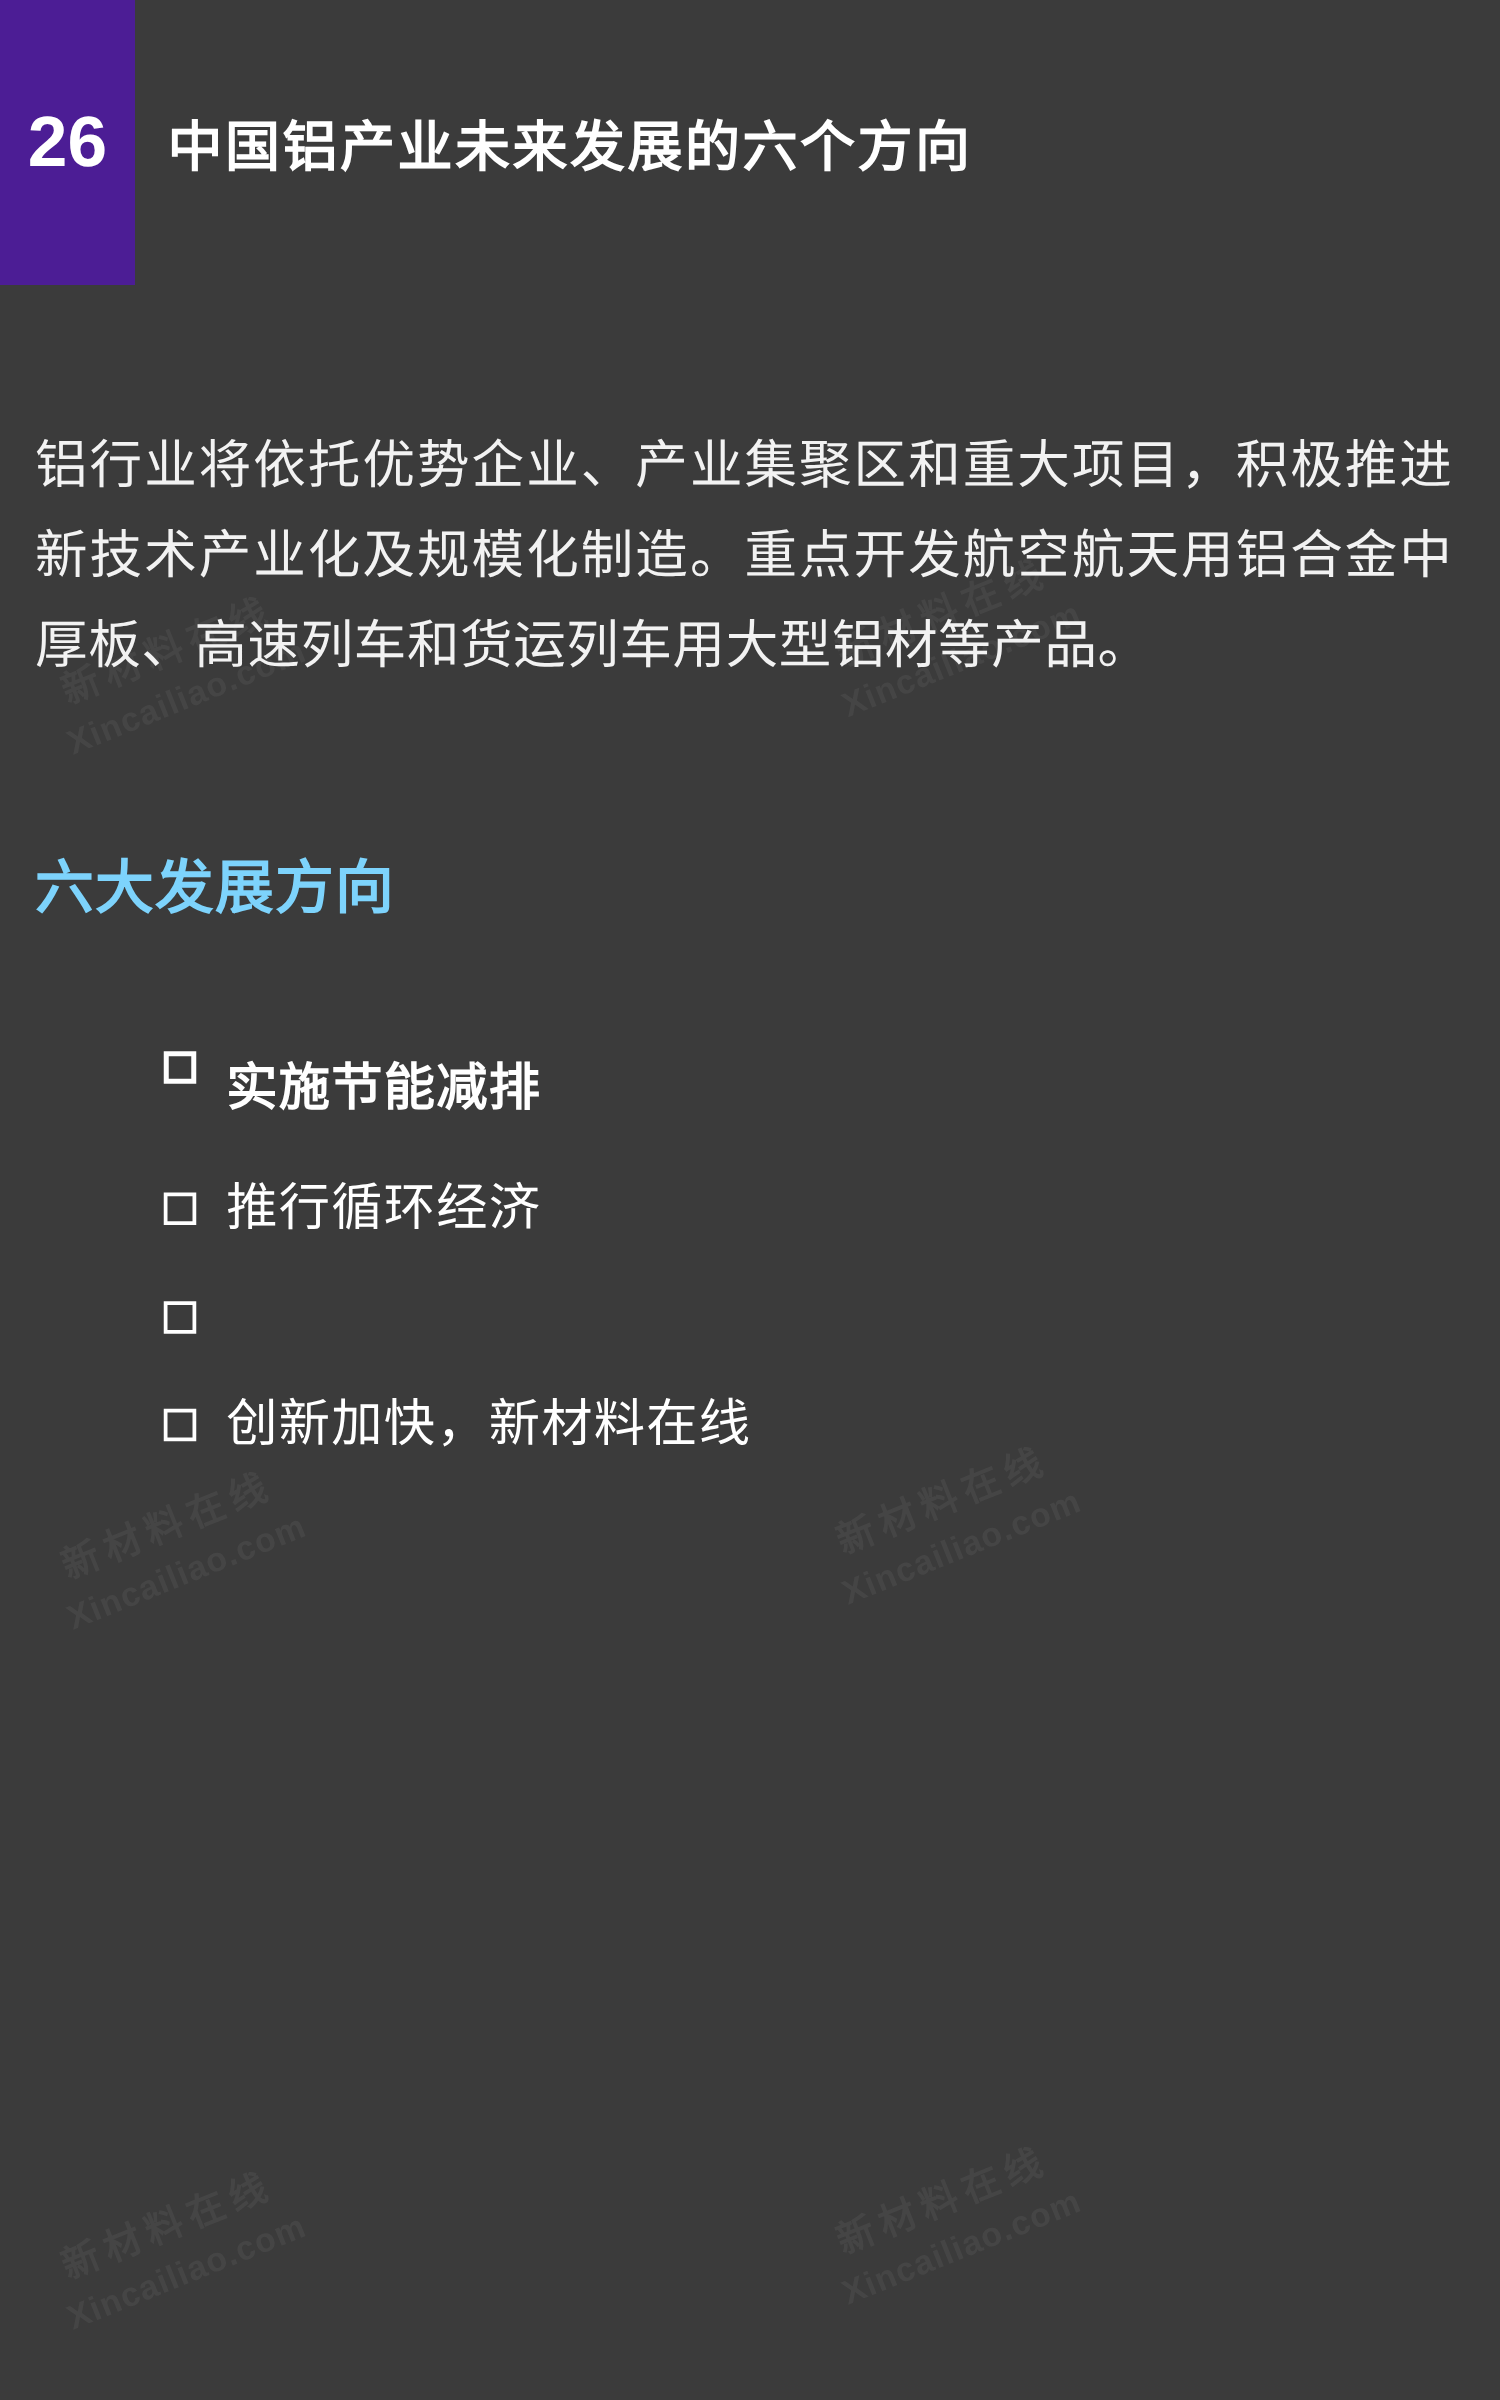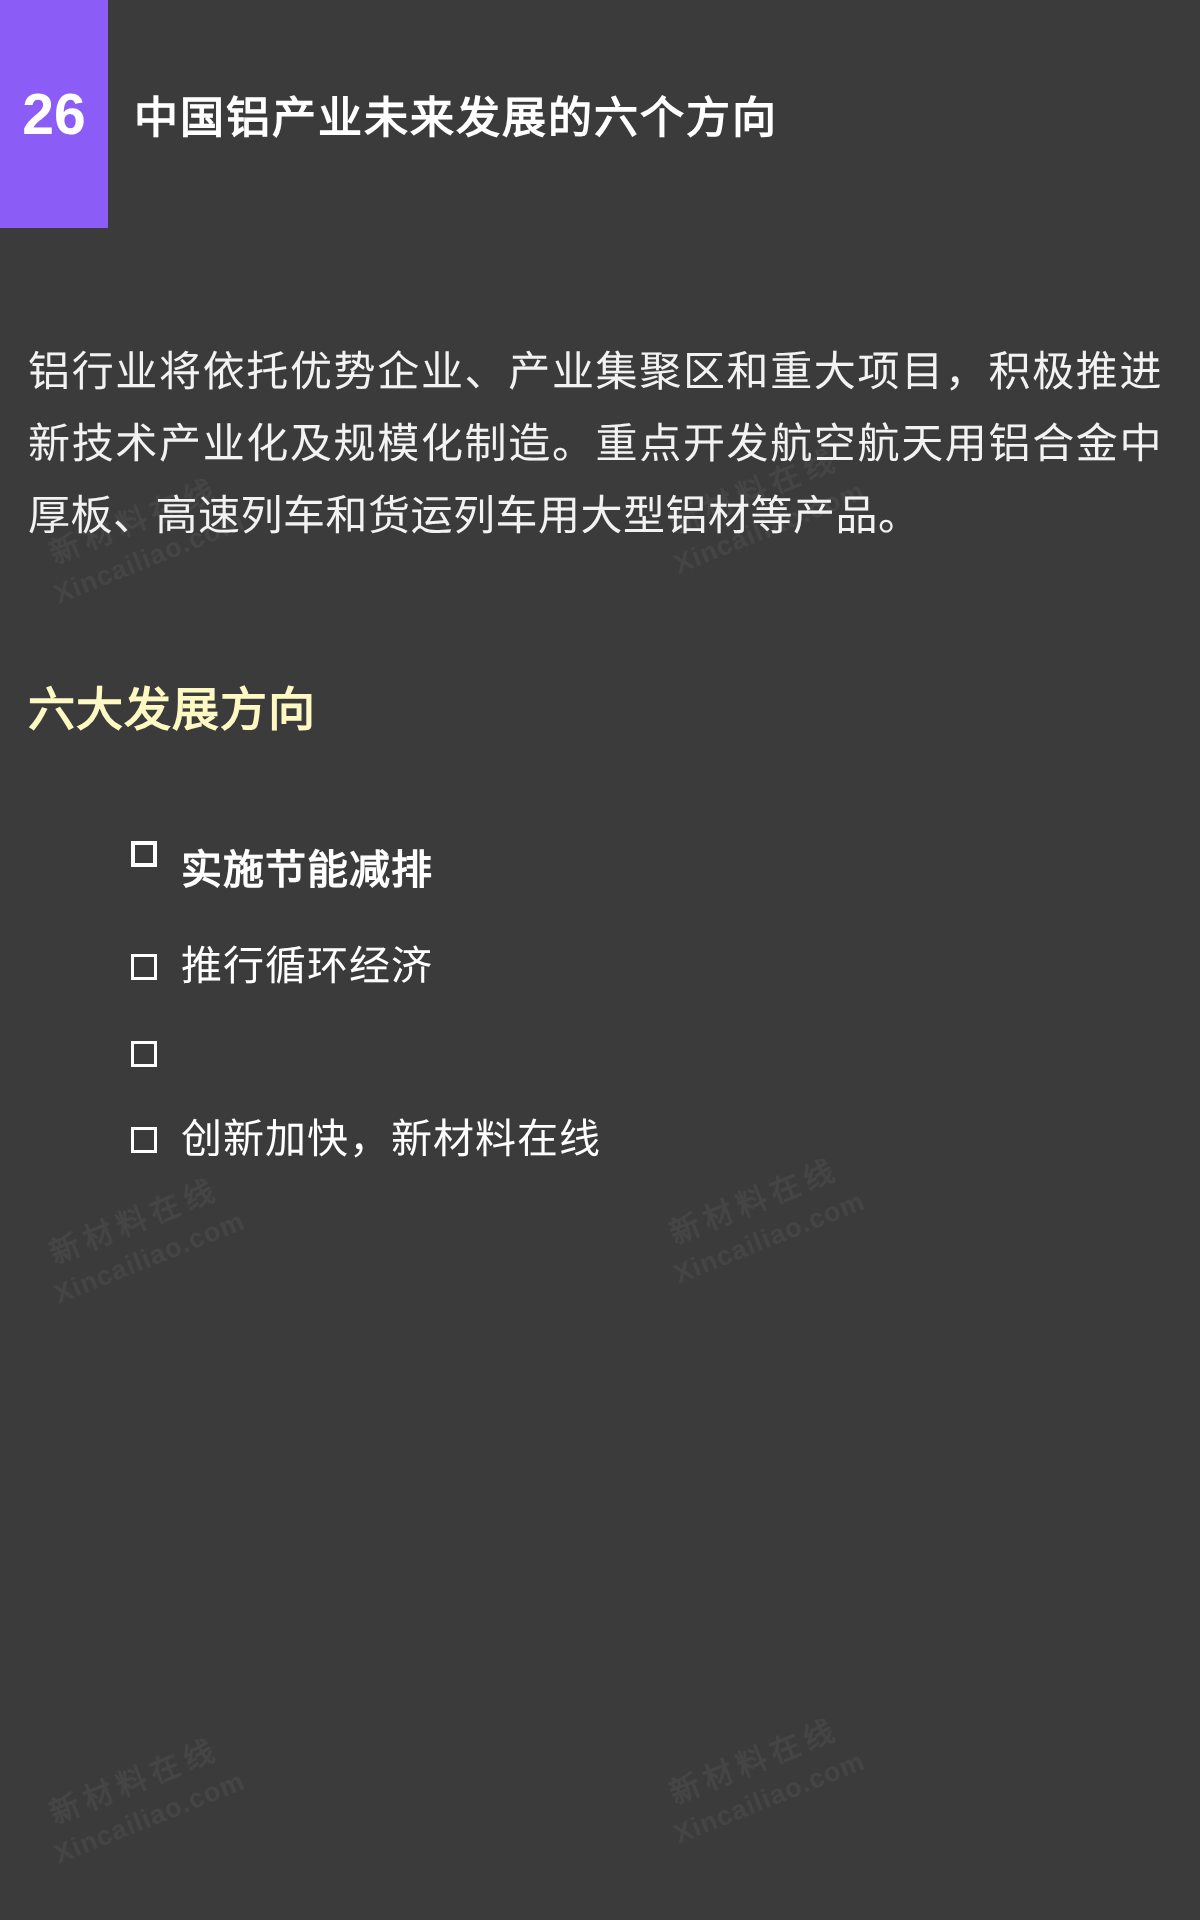--- a/index.html
+++ b/index.html
@@ -50,21 +50,21 @@
     position: relative;
     z-index: 10;
     display: flex;
     align-items: center;
     padding-top: 0;
     height: 228px;
   }
   .page-number-badge {
     width: 108px;
     height: 228px;
-    background: #8b5cf6;
+    background: #4c1d95;
     color: #ffffff;
     font-size: 57px;
     font-weight: bold;
     display: flex;
     align-items: center;
     justify-content: center;
     letter-spacing: 0px;
     flex: 0 0 auto;
   }
   .header-title {
@@ -89,21 +89,21 @@
     letter-spacing: 0.5px;
     margin-top: 108px;
     text-align: justify;
     text-justify: inter-ideograph;
     font-weight: normal;
   }
 
   .section-heading {
     font-size: 47px;
     font-weight: bold;
-    color: #fef9c3;
+    color: #7dd3fc;
     margin-top: 118px;
     letter-spacing: 1px;
   }
 
   
   .bullet-list {
     margin-top: 74px;
     padding-left: 103px;
   }
   .bullet-item {

